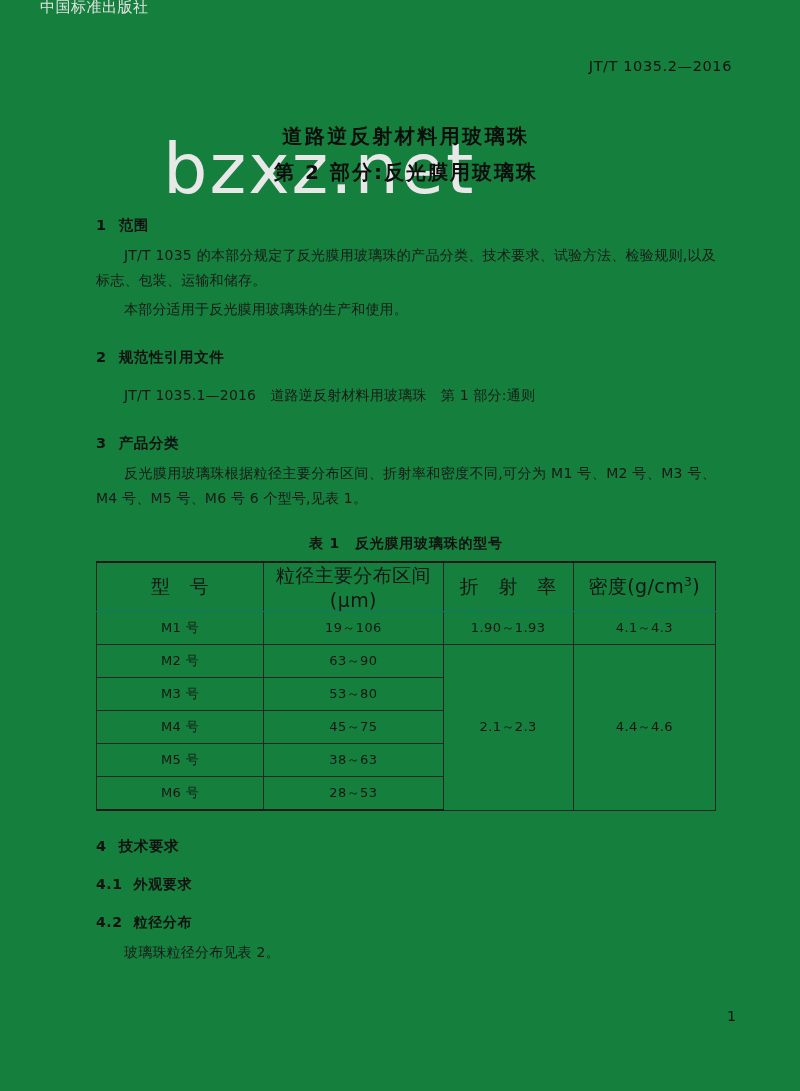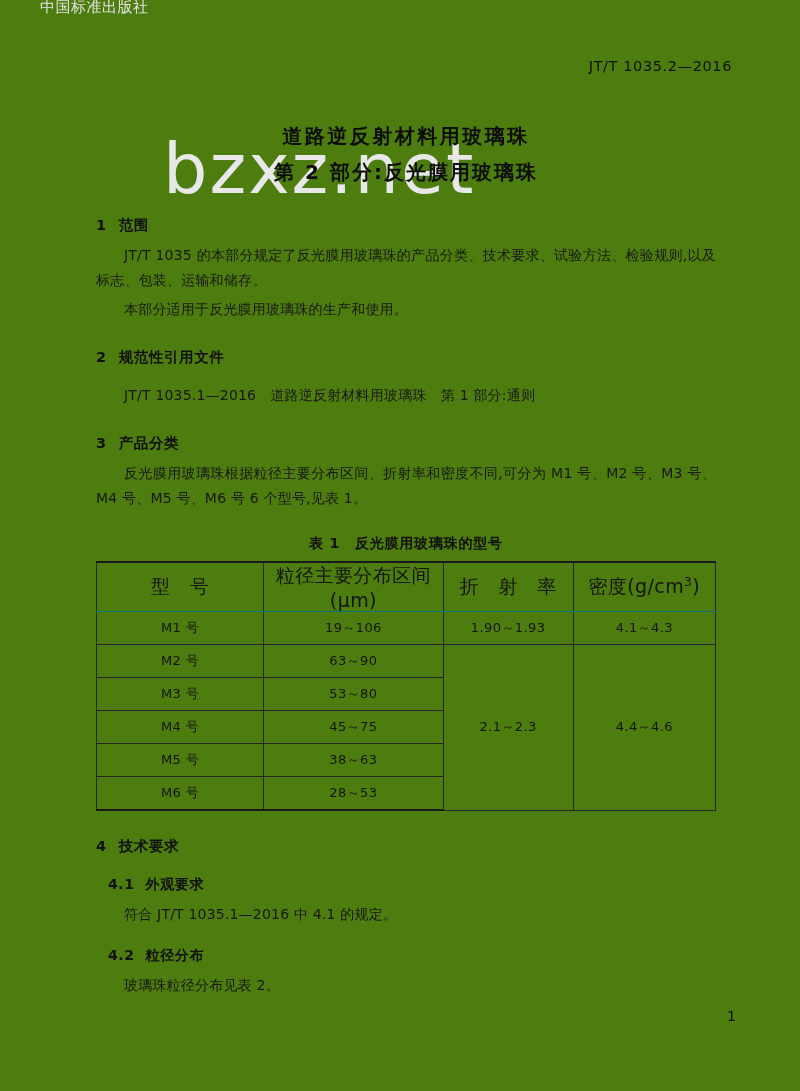--- a/index.html
+++ b/index.html
@@ -9,21 +9,21 @@
     background: #ffffff;
   }
   body {
     font-family: "DejaVu Sans", "Liberation Sans", sans-serif;
     color: #1a1a1a;
   }
   .page {
     position: relative;
     width: 800px;
     height: 1091px;
-    background: #4d7c0f;
+    background: #15803d;
     overflow: hidden;
     box-sizing: border-box;
   }
 
   
   .wm-corner {
     position: absolute;
     left: 40px;
     top: -2px;
     font-size: 15px;
@@ -88,21 +88,21 @@
   .clause-head .num { margin-right: 12px; font-weight: bold; }
 
   .sub-head {
     font-size: 14px;
     font-weight: bold;
     letter-spacing: 0.6px;
     margin-top: 20px;
     margin-bottom: 2px;
     color: #111;
   }
-  .sub-head .num { margin-right: 11px; margin-left: 12px; }
+  .sub-head .num { margin-right: 11px; }
 
   p.para {
     font-size: 14px;
     line-height: 25px;
     margin: 8px 0 0 0;
     text-indent: 28px;
     text-align: justify;
     letter-spacing: 0.2px;
     color: #181818;
   }
@@ -246,21 +246,20 @@
       </tbody>
     </table>
 
     <div class="clause-head">
       <span class="num">4</span><span>技术要求</span>
     </div>
 
     <div class="sub-head">
       <span class="num">4.1</span><span>外观要求</span>
     </div>
-    <p class="para">符合 JT/T 1035.1—2016 中 4.1 的规定。</p>
 
     <div class="sub-head">
       <span class="num">4.2</span><span>粒径分布</span>
     </div>
     <p class="para">玻璃珠粒径分布见表 2。</p>
 
   </div>
 
   <div class="page-number">1</div>
 

